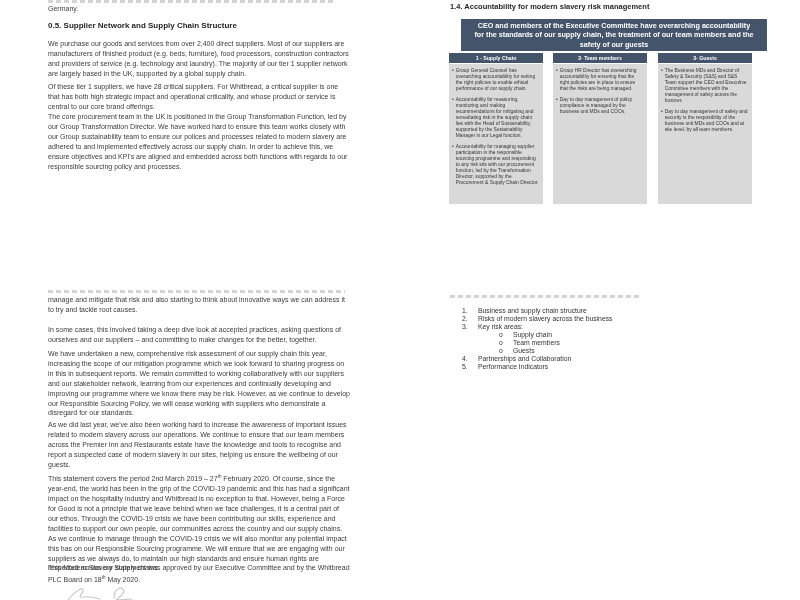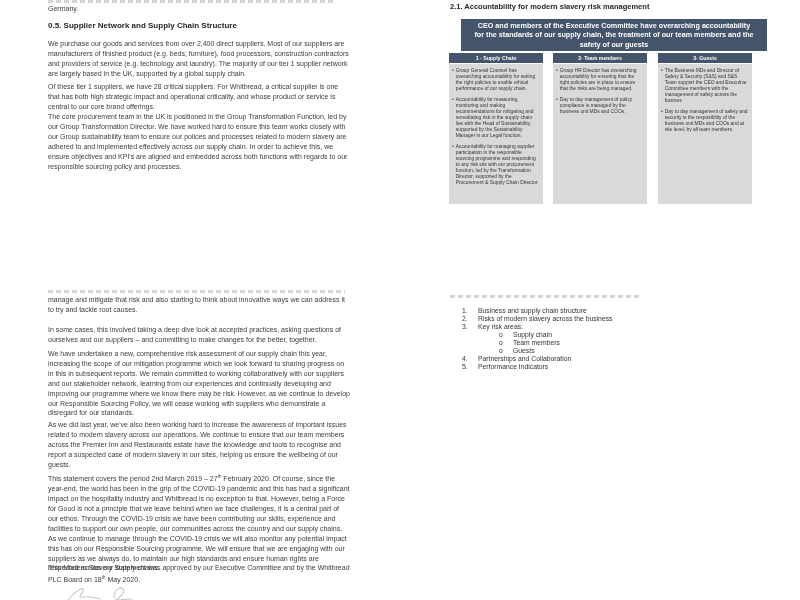--- a/index.html
+++ b/index.html
@@ -55,21 +55,21 @@
     <p style="top:472px;"><span>This statement covers the period 2nd March 2019 – 27</span><sup>th</sup><span> February 2020. Of course, since the year-end, the world has been in the grip of the COVID-19 pandemic and this has had a significant impact on the hospitality industry and Whitbread is no exception to that. However, being a Force for Good is not a principle that we leave behind when we face challenges, it is a central part of our ethos. Through the COVID-19 crisis we have been contributing our skills, experience and facilities to support our own people, our communities across the country and our supply chains. As we continue to manage through the COVID-19 crisis we will also monitor any potential impact this has on our Responsible Sourcing programme. We will ensure that we are engaging with our suppliers as we always do, to maintain our high standards and ensure human rights are respected across our supply chains.</span></p>
     <p style="top:563px;"><span>This Modern Slavery Statement was approved by our Executive Committee and by the Whitbread PLC Board on 18</span><sup>th</sup><span> May 2020.</span></p>
 
     <svg class="sig" width="130" height="16" viewBox="0 0 130 16">
       <path d="M14 16 C 22 6, 30 2, 29 7 C 28 11, 22 14, 30 13 C 36 12, 42 14, 46 15" fill="none" stroke="#c6c6c6" stroke-width="1.1" stroke-linecap="round"></path>
       <path d="M60 14 C 60 6, 66 2, 69 5 C 72 8, 67 12, 62 16 L 78 15" fill="none" stroke="#c6c6c6" stroke-width="1.1" stroke-linecap="round"></path>
     </svg>
   </div>
 
   <div class="col-right">
-    <h2>2.1.  Accountability for modern slavery risk management</h2>
+    <h2>1.4.  Accountability for modern slavery risk management</h2>
 
     <div class="banner">CEO and members of the Executive Committee have overarching accountability for the standards of our supply chain, the treatment of our team members and the safety of our guests</div>
 
     <div class="panel" style="left:0;">
       <div class="strip">1 - Supply Chain</div>
       <div class="pbody">
         <div class="bullet">
             <span class="bm">•</span>
             <span>Group General Counsel has overarching accountability for setting the right policies to enable ethical performance of our supply chain.</span>
           </div>

